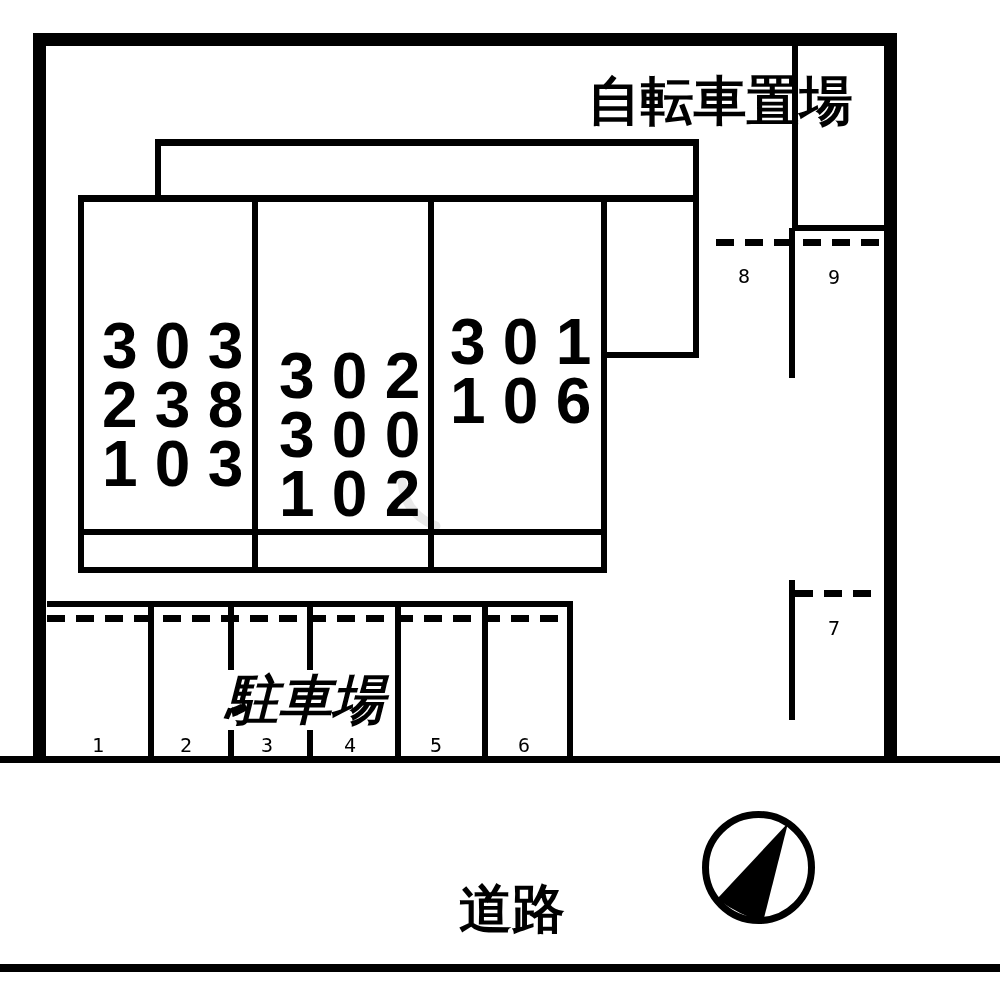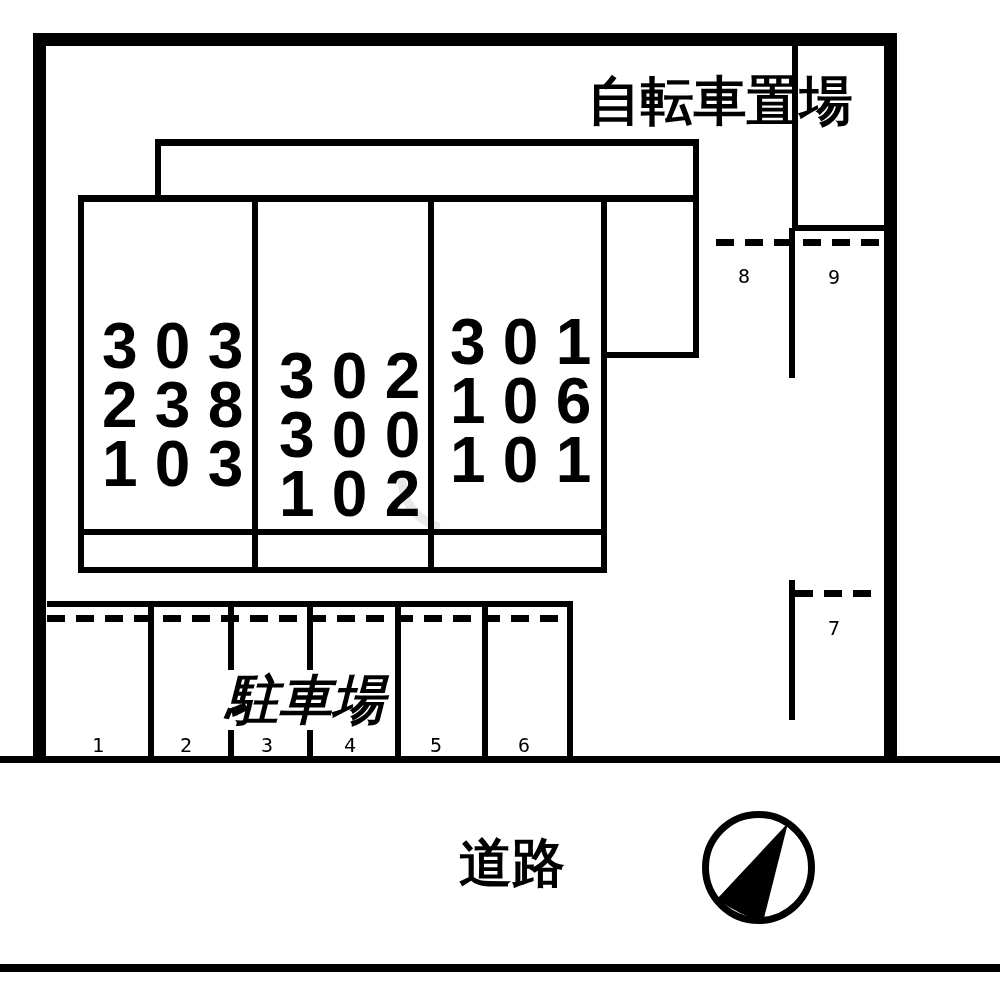--- a/index.html
+++ b/index.html
@@ -76,21 +76,20 @@
     <div>103</div>
   </div>
   <div class="unit-col" style="left:265px;top:315px;margin-top:32px;">
     <div>302</div>
     <div>300</div>
     <div>102</div>
   </div>
   <div class="unit-col" style="left:436px;top:313px;">
     <div>301</div>
     <div>106</div>
-    <div>101</div>
   </div>
 
   <div class="ln" style="left:47px;top:601px;width:526px;height:6px;"></div>
   <div class="ln" style="left:567px;top:601px;width:6px;height:155px;"></div>
   <div class="dash-h" style="left:47px;top:615px;width:520px;"></div>
   <div class="ln" style="left:148px;top:607px;width:6px;height:149px;"></div>
   <div class="ln" style="left:228px;top:607px;width:6px;height:149px;"></div>
   <div class="ln" style="left:307px;top:607px;width:6px;height:149px;"></div>
   <div class="ln" style="left:395px;top:607px;width:6px;height:149px;"></div>
   <div class="ln" style="left:482px;top:607px;width:6px;height:149px;"></div>
@@ -99,20 +98,20 @@
   <div class="num" style="left:171px;top:733px;">2</div>
   <div class="num" style="left:252px;top:733px;">3</div>
   <div class="num" style="left:335px;top:733px;">4</div>
   <div class="num" style="left:421px;top:733px;">5</div>
   <div class="num" style="left:509px;top:733px;">6</div>
 
   <div class="ln" style="left:789px;top:580px;width:6px;height:140px;"></div>
   <div class="dash-h" style="left:795px;top:590px;width:85px;"></div>
   <div class="num" style="left:819px;top:616px;">7</div>
 
-  <div class="jp-label" style="left:452px;top:835px;width:120px;">道路</div>
+  <div class="jp-label" style="left:452px;top:881px;width:120px;">道路</div>
 
   <svg style="left:695px;top:804px;" width="127" height="127" viewBox="0 0 127 127">
     <circle cx="63.5" cy="63.5" r="53" fill="none" stroke="#000" stroke-width="7"></circle>
     <path d="M93,19 L22,95 Q46,112 68,118 Z" fill="#000" stroke="none"></path>
   </svg>
 
 </div>
 
 </body></html>

